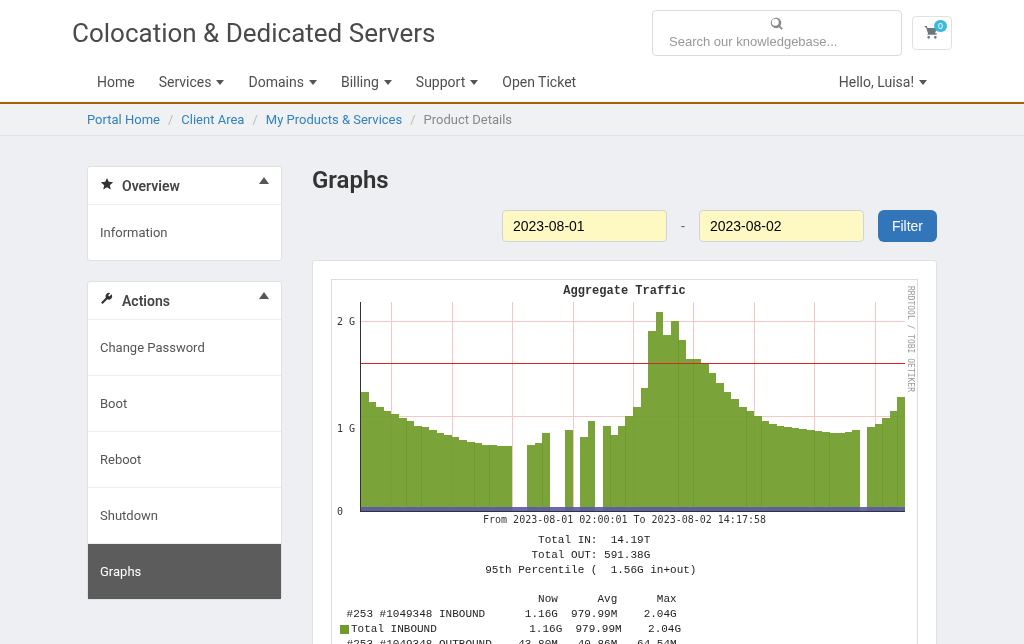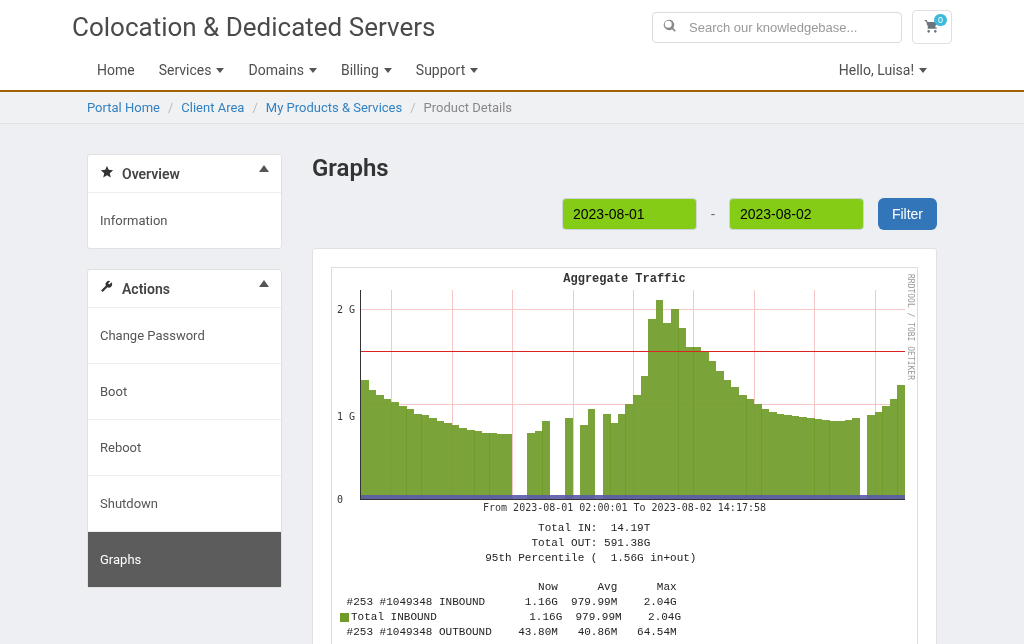--- a/index.html
+++ b/index.html
@@ -4,21 +4,21 @@
   <style>
     * { box-sizing: border-box; margin: 0; padding: 0; }
     body { font-family: -apple-system, BlinkMacSystemFont, "Segoe UI", Roboto, sans-serif; background: #edeff2; color: #333; font-size: 14px; }
     .container { max-width: 880px; margin: 0 auto; padding: 0 15px; }
 
     
     .topbar { background: #fff; }
     .topbar-inner { display: flex; align-items: center; justify-content: space-between; padding: 10px 0 6px; }
     .page-title { font-size: 26px; color: #4a4a4a; font-weight: 400; }
     .top-right { display: flex; align-items: center; gap: 10px; }
-    .search-wrap { position: relative; display: flex; align-items: center; border: 1px solid #dcdcdc; border-radius: 4px; padding: 6px 10px; width: 250px; }
+    .search-wrap { position: relative; display: flex; align-items: center; border: 1px solid #dcdcdc; border-radius: 4px; padding: 6px 10px; width: 250px; flex-direction: column; }
     .search-wrap svg { width: 14px; height: 14px; color: #888; }
     .search-input { border: none; outline: none; margin-left: 12px; font-size: 13px; width: 100%; color: #555; }
     .search-input::placeholder { color: #999; }
     .cart-btn { position: relative; border: 1px solid #e0e0e0; border-radius: 4px; width: 40px; height: 34px; display: flex; align-items: center; justify-content: center; background: #fff; cursor: pointer; }
     .cart-btn svg { width: 16px; height: 16px; color: #6c757d; }
     .cart-badge { position: absolute; top: 3px; right: 4px; background: #3db9dc; color: #fff; font-size: 9px; border-radius: 8px; padding: 0 4px; line-height: 12px; }
 
     
     .nav { background: #fff; border-bottom: 2px solid #a16207; }
     .nav-inner { display: flex; align-items: center; justify-content: space-between; }
@@ -39,21 +39,21 @@
     .panel-header { display: flex; align-items: flex-start; justify-content: space-between; padding: 10px 12px; font-weight: 600; color: #444; font-size: 14px; cursor: pointer; }
     .panel-header .left { display: flex; align-items: center; gap: 8px; }
     .panel-header svg { width: 14px; height: 14px; }
     .panel-item { display: block; padding: 20px 12px; color: #555; text-decoration: none; font-size: 13px; border-top: 1px solid #eee; }
     .panel-item.active { background: #5c5c5c; color: #fff; }
     .chev-up { width: 0; height: 0; border-left: 5px solid transparent; border-right: 5px solid transparent; border-bottom: 7px solid #555; }
 
     .content { flex: 1; }
     .content h2 { font-size: 24px; font-weight: 600; color: #333; margin-bottom: 16px; }
     .filter-row { display: flex; justify-content: flex-end; align-items: center; gap: 14px; margin-bottom: 18px; }
-    .date-input { border: 1px solid #ced4da; border-radius: 4px; padding: 7px 10px; font-size: 14px; width: 135px; background: #84cc16; }
+    .date-input { border: 1px solid #ced4da; border-radius: 4px; padding: 7px 10px; font-size: 14px; width: 165px; background: #fef9c3; }
     .dash { color: #666; }
     .filter-btn { background: #3275b8; color: #fff; border: none; border-radius: 6px; padding: 8px 14px; font-size: 14px; cursor: pointer; }
 
     .chart-card { background: #fff; border: 1px solid #e1e1e1; border-radius: 3px; padding: 18px; }
     .chart-box { border: 1px solid #ddd; position: relative; }
     .chart-title { text-align: center; font-family: "Courier New", monospace; font-size: 12px; color: #333; padding-top: 4px; font-weight: bold; }
     .chart-area { position: relative; height: 210px; margin: 4px 12px 0 28px; border-left: 1px solid #333; border-bottom: 1px solid #333; }
     .ytick { position: absolute; left: -24px; font-size: 10px; font-family: monospace; color: #333; transform: translateY(-50%); }
     .gridline-h { position: absolute; left: 0; right: 0; border-top: 1px solid #f5c7c7; }
     .gridline-v { position: absolute; top: 0; bottom: 0; border-left: 1px solid #f5c7c7; }
@@ -114,20 +114,25 @@
         <li>
           <a href="#">
             <span>Billing</span>
             <span class="caret"></span>
           </a>
         </li>
         <li>
           <a href="#">
             <span>Support</span>
             <span class="caret"></span>
+          </a>
+        </li>
+        <li>
+          <a href="#">
+            <span>Open Ticket</span>
           </a>
         </li>
       </ul>
     <a href="#">
         <span>Hello, Luisa!</span>
         <span class="caret"></span>
       </a>
   </div>
 </div>
 

